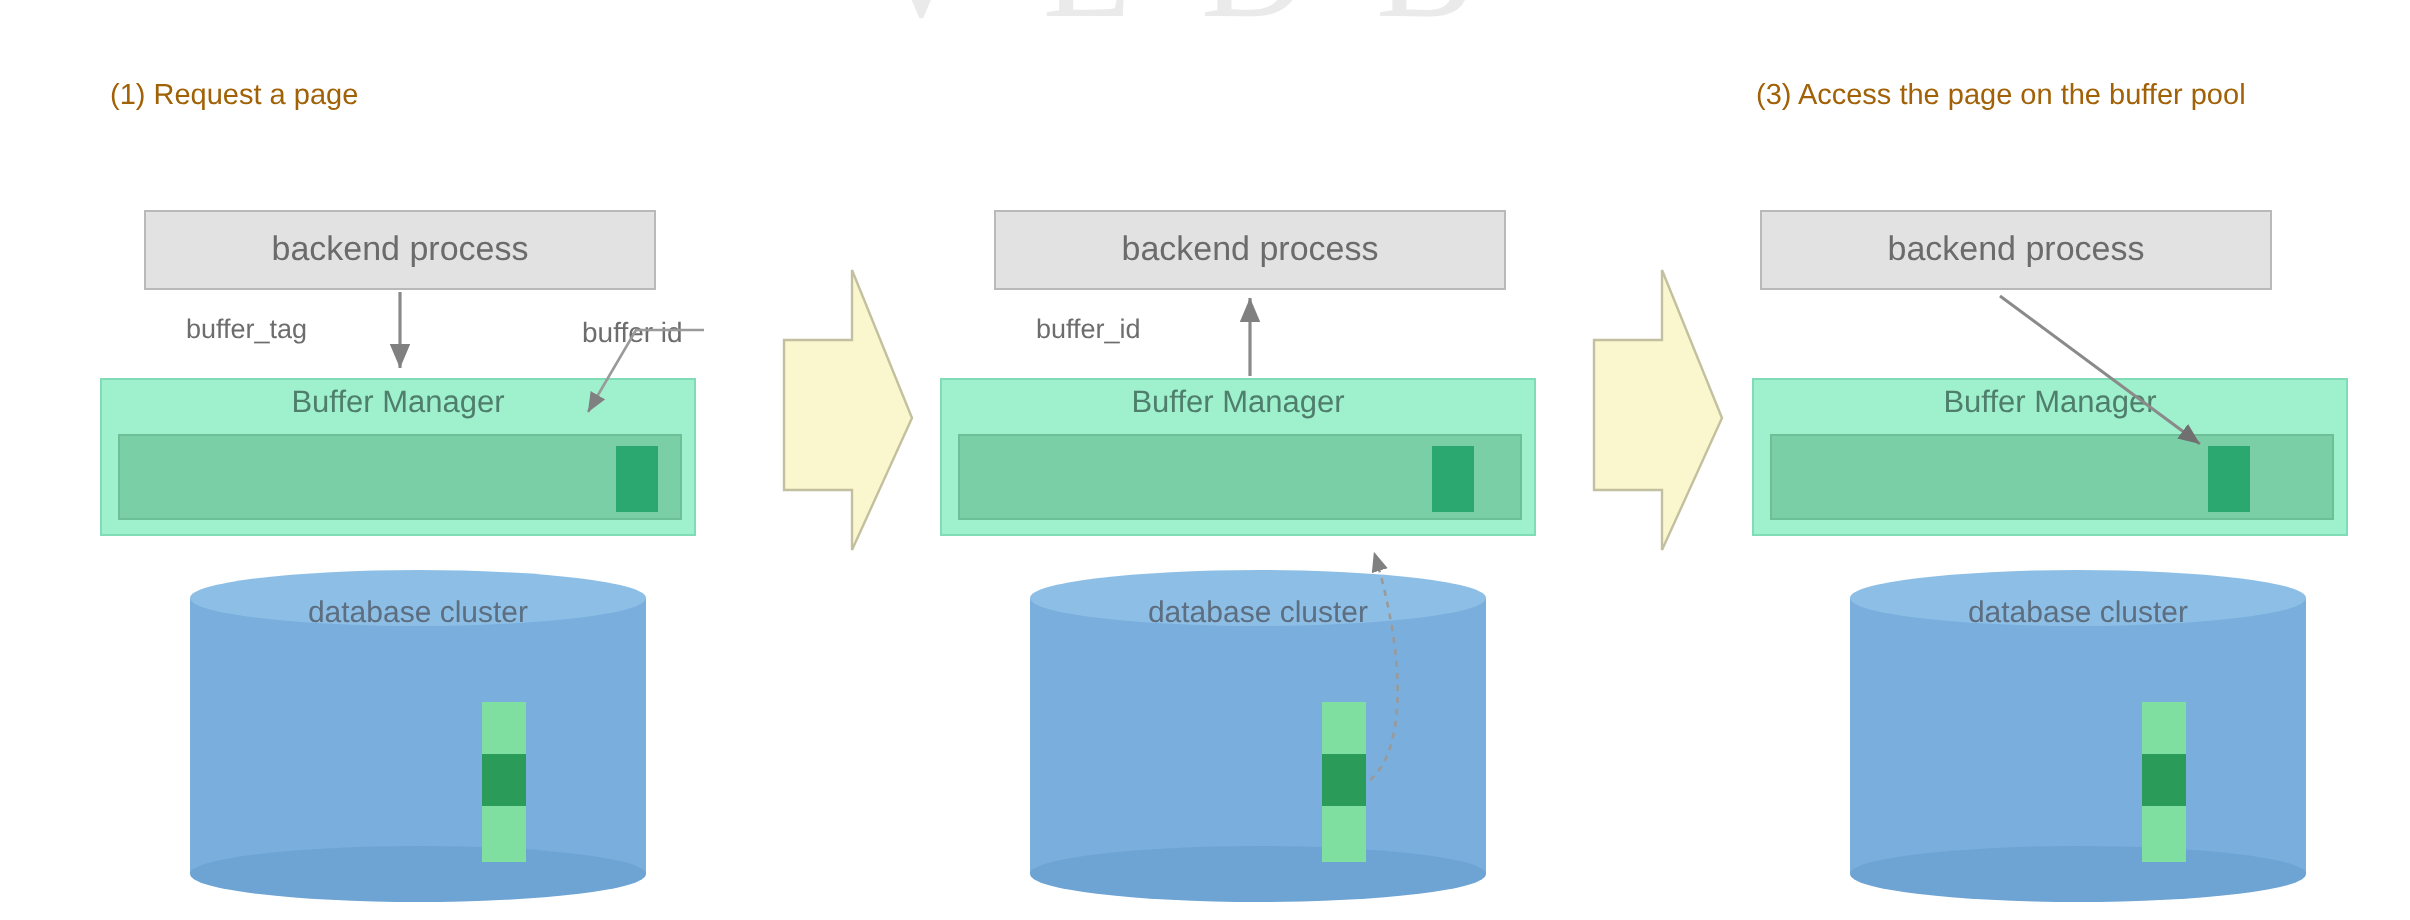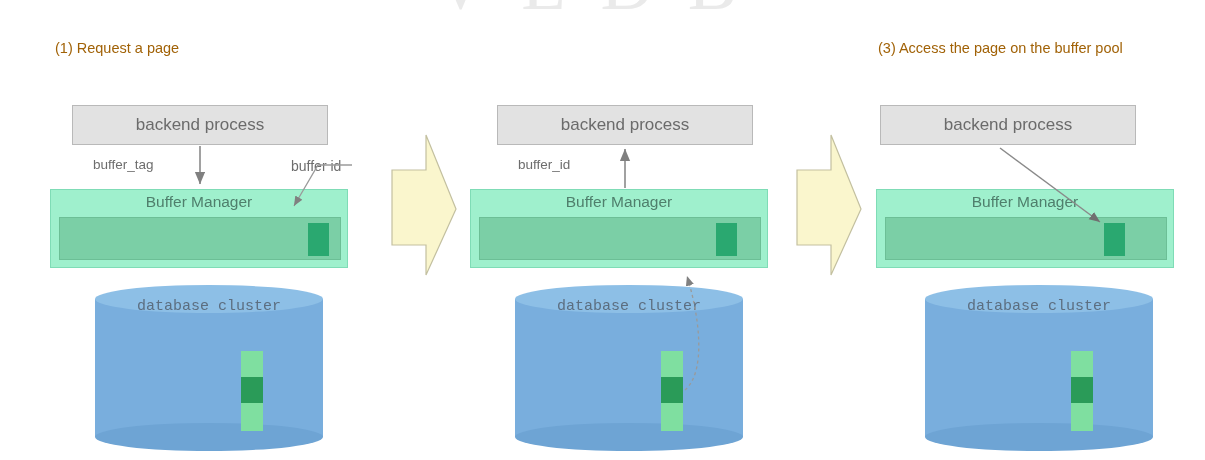--- a/index.html
+++ b/index.html
@@ -56,21 +56,21 @@
     box-sizing:border-box;
   }
   .bufblock{
     position:absolute;
     background:#2aa870;
     border:1px solid #2aa870;
     box-sizing:border-box;
   }
 
   
-  .cyl{position:absolute;font-family:Liberation Mono, monospace;}
+  .cyl{position:absolute;}
   .cyl-body{
     position:absolute;left:0;top:14px;width:100%;
     background:#79aedd;
   }
   .cyl-top{
     position:absolute;left:0;top:0;width:100%;height:28px;
     background:#8dbfe6;border-radius:50%/50%;
     box-sizing:border-box;
   }
   .cyl-bot{

